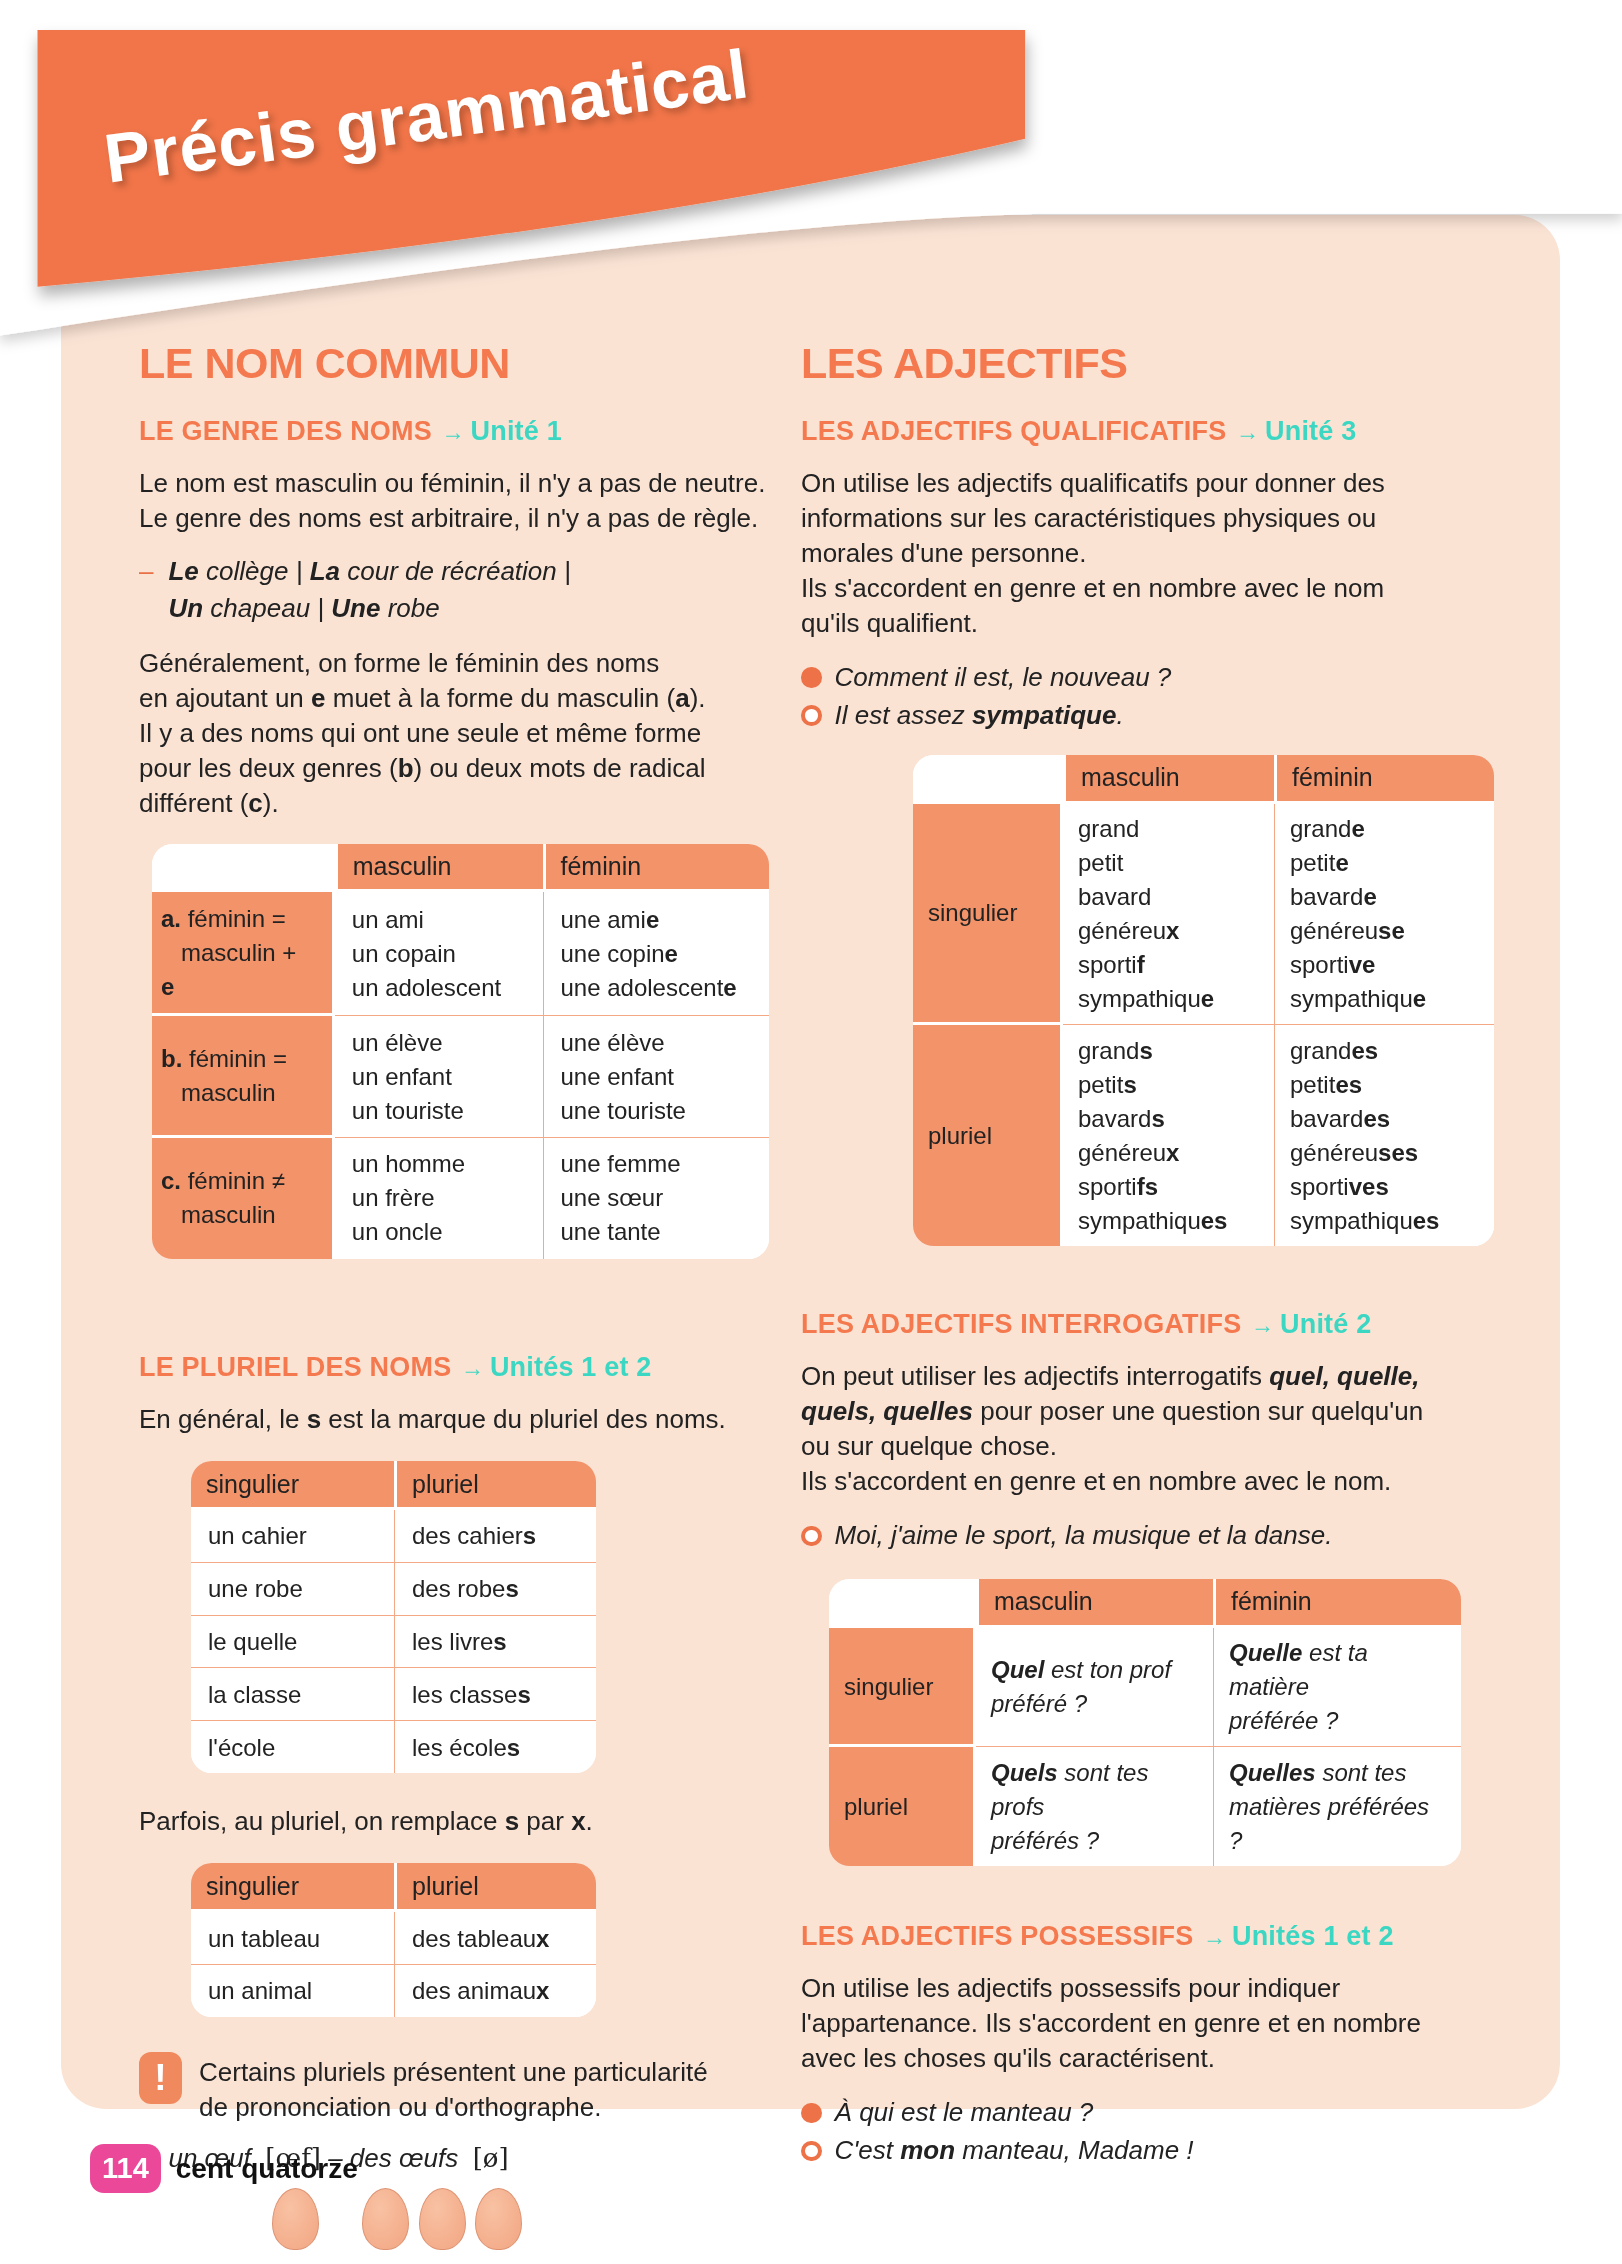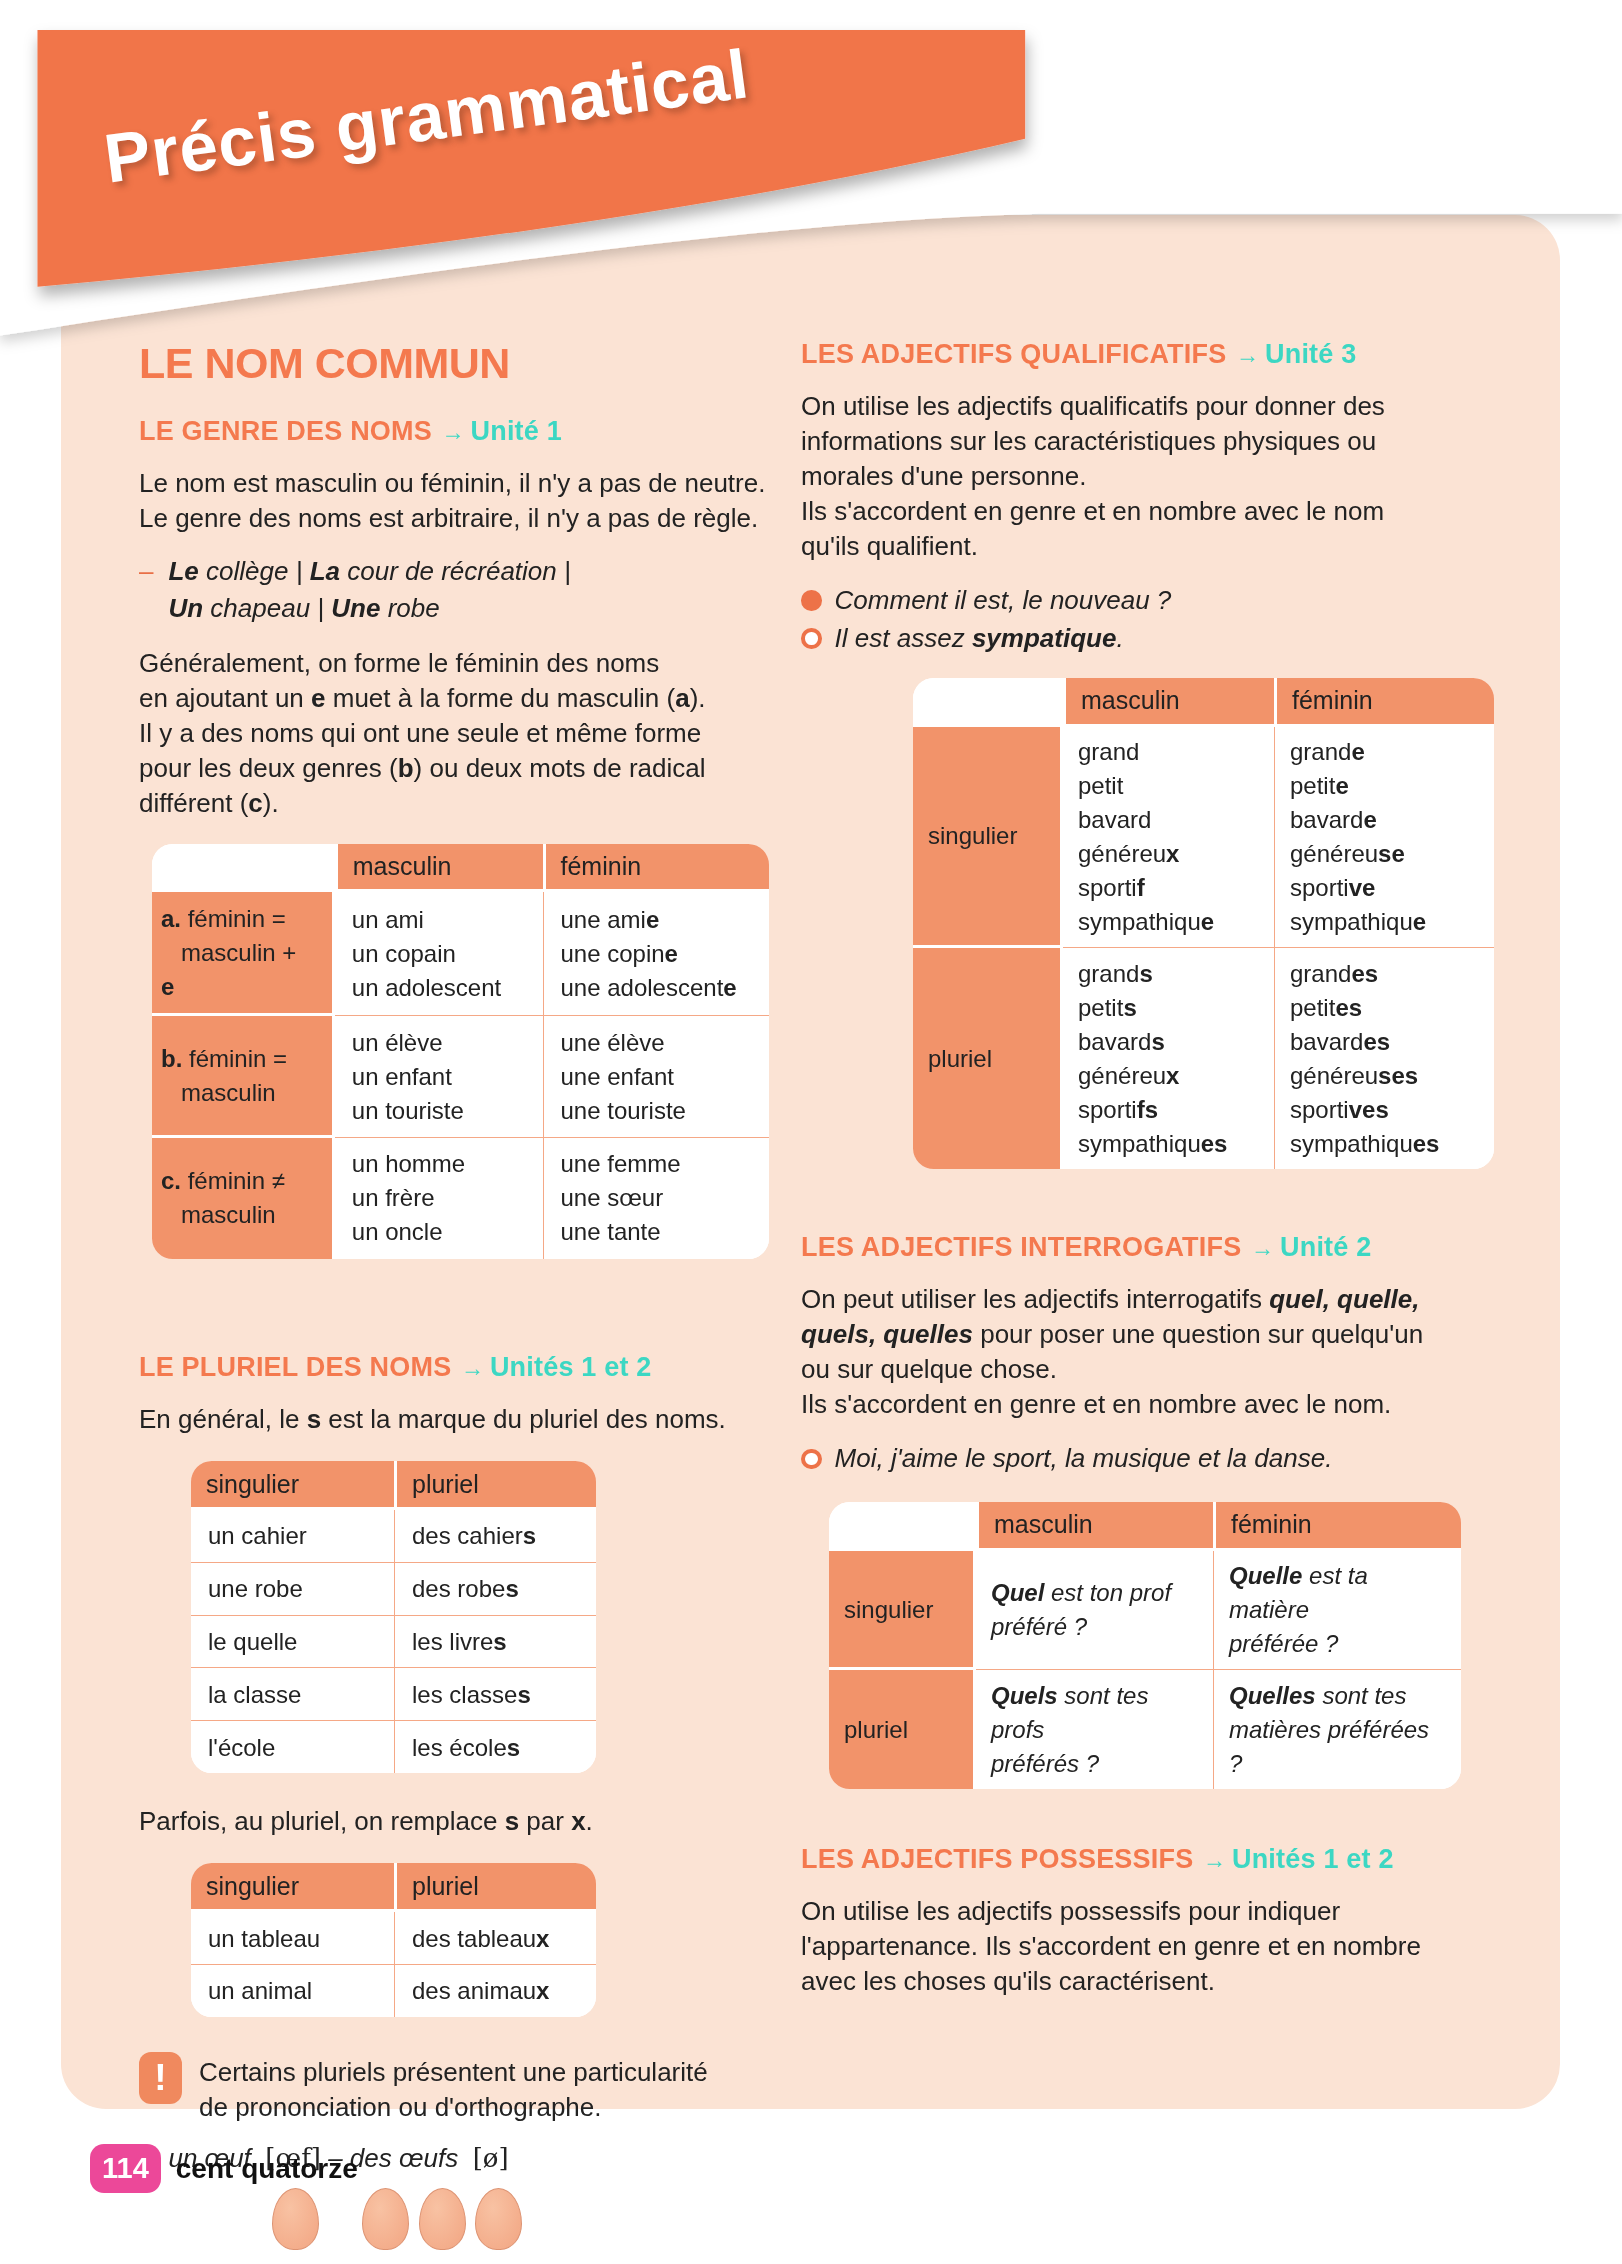--- a/index.html
+++ b/index.html
@@ -228,20 +228,21 @@
     </div>
 
     
 
     
 
   </div>
 
   <div class="col col-right">
 
+    <h1 class="bigsec">LES ADJECTIFS</h1>
 
     <div class="subhead">
       <span>LES ADJECTIFS QUALIFICATIFS</span><span class="arrow">→</span><span class="unit">Unité 3</span>
     </div>
 
     <p class="body-p">On utilise les adjectifs qualificatifs pour donner des<br>informations sur les caractéristiques physiques ou<br>morales d'une personne.<br>Ils s'accordent en genre et en nombre avec le nom<br>qu'ils qualifient.</p>
 
     <div class="dialog">
       <div class="dline">
         <span class="bullet b-filled"></span>
@@ -313,20 +314,30 @@
     </div>
 
     <div style="height:52px;"></div>
 
     <div class="subhead">
       <span>LES ADJECTIFS POSSESSIFS</span><span class="arrow">→</span><span class="unit">Unités 1 et 2</span>
     </div>
 
     <p class="body-p">On utilise les adjectifs possessifs pour indiquer<br>l'appartenance. Ils s'accordent en genre et en nombre<br>avec les choses qu'ils caractérisent.</p>
 
+    <div class="dialog">
+      <div class="dline">
+        <span class="bullet b-filled"></span>
+        <span>À qui est le manteau ?</span>
+      </div>
+      <div class="dline">
+        <span class="bullet b-open"></span>
+        <span>C'est <b>mon</b> manteau, Madame !</span>
+      </div>
+    </div>
 
     <div class="sp-mid"></div>
 
     
 
   </div>
 
   <div class="footer">
     <span class="pagebadge">114</span>
     <span class="pagelabel">cent quatorze</span>

